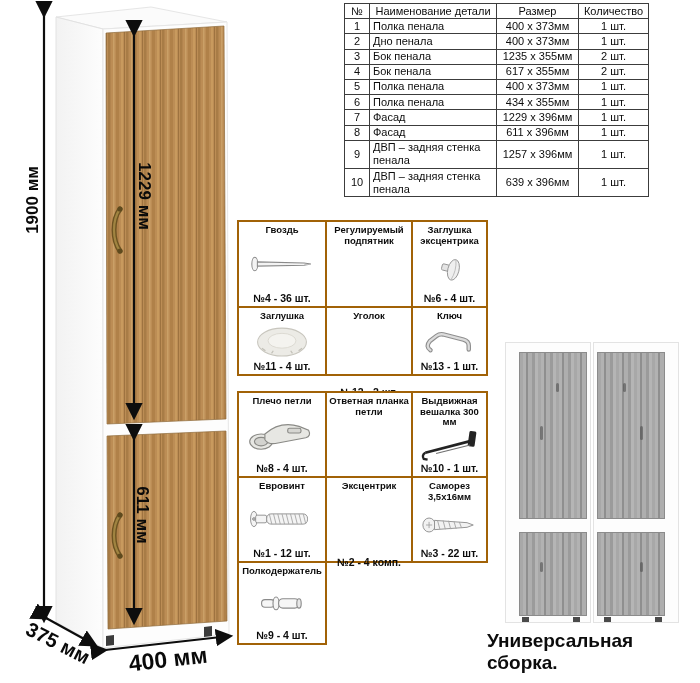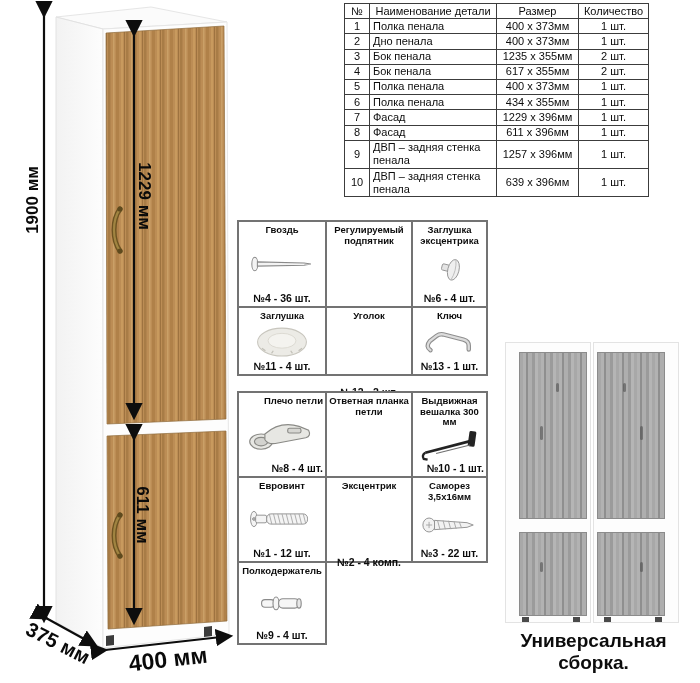--- a/index.html
+++ b/index.html
@@ -21,24 +21,24 @@
   #parts-table{position:absolute;left:344px;top:3px;border-collapse:collapse;
                font-size:11px;line-height:1.2;}
   #parts-table th,#parts-table td{border:1.4px solid #3c3c3c;padding:0.5px 3px;vertical-align:middle;}
   #parts-table th{font-weight:normal;text-align:center;}
   td.c-num,td.c-size,td.c-qty{text-align:center;}
   td.c-name{text-align:left;}
   col.w-num{width:25px;} col.w-name{width:127px;} col.w-size{width:82px;} col.w-qty{width:70px;}
 
   
   #hw-grid{position:absolute;left:237px;top:220px;width:251px;height:425px;}
-  .hw-cell{position:absolute;box-sizing:border-box;border:2px solid #737373;background:#fff;
+  .hw-cell{position:absolute;box-sizing:border-box;border:2px solid #a16207;background:#fff;
            display:flex;flex-direction:column;align-items:center;padding:3px 2px 2px 2px;}
   .c0{left:0;width:90px;} .c1{left:88px;width:88px;gap:32px;} .c2{left:174px;width:77px;}
-  .r0{top:0;height:88px;} .r1{top:86px;height:70px;} .r2{top:171px;height:87px;align-items:flex-end;}
+  .r0{top:0;height:88px;} .r1{top:86px;height:70px;} .r2{top:171px;height:87px;}
   .r3{top:256px;height:87px;} .r4{top:341px;height:84px;}
   .hw-title{font-size:9.5px;font-weight:bold;text-align:center;line-height:1.12;}
   .hw-icon{flex:1;display:flex;align-items:center;justify-content:center;width:100%;min-height:0;}
   .hw-icon svg{max-height:100%;}
   .hw-count{font-size:10.5px;font-weight:bold;white-space:nowrap;}
 
   
   .graywood{background:repeating-linear-gradient(90deg,
       #a8a8a8 0 3px,#b2b2b2 3px 6px,#8f8f8f 6px 8px,#aeaeae 8px 12px,#9b9b9b 12px 15px,#b5b5b5 15px 18px);}
 
@@ -46,21 +46,21 @@
   .gcab{position:absolute;top:342px;width:86px;height:281px;background:#fdfdfd;
         border:1px solid #e3e3e3;box-sizing:border-box;}
   #gcab-left{left:505px;} #gcab-right{left:593px;}
   .gdoor{position:absolute;border:1px solid #8b8b8b;box-sizing:border-box;}
   .gcab .up{top:9px;height:167px;} .gcab .low{top:189px;height:84px;}
   #gcab-left .gdoor{left:13px;right:3px;}
   #gcab-right .gdoor{left:3px;right:13px;}
   .knot{position:absolute;width:3px;height:14px;background:#4e4e4e;opacity:.6;border-radius:2px;}
   .gfoot{position:absolute;bottom:0;width:7px;height:5px;background:#4a4a4a;}
 
-  #variant-caption{position:absolute;left:487px;top:630px;width:213px;text-align:center;
+  #variant-caption{position:absolute;left:487px;top:630px;width:213px;text-align:left;
                    font-weight:bold;font-size:19px;}
 </style>
 </head>
 <body>
 
 <div id="canvas">
 
   <svg id="cab-svg" viewBox="0 0 240 683">
     <defs>
       <pattern id="oakp" width="18" height="683" patternUnits="userSpaceOnUse">

